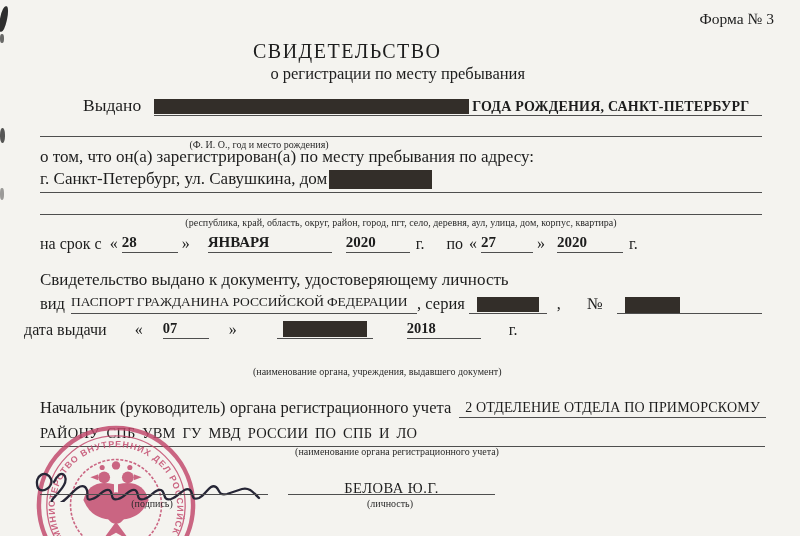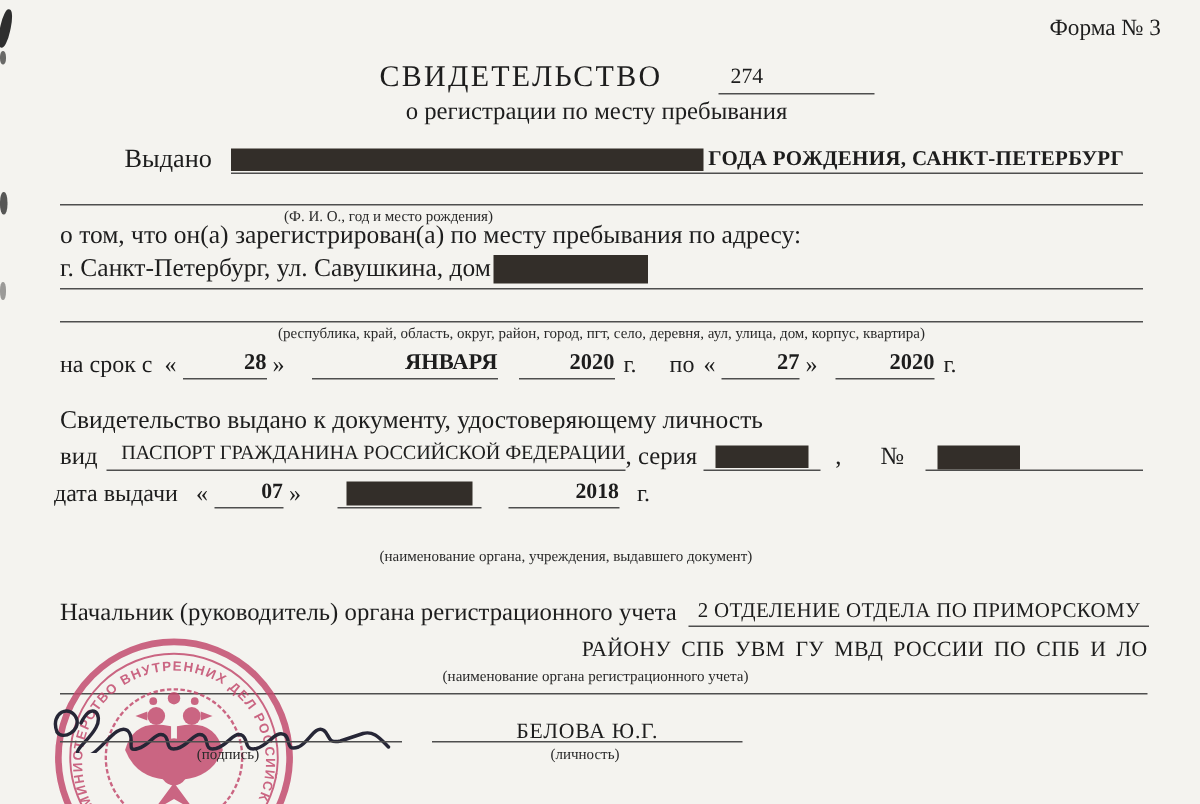--- a/index.html
+++ b/index.html
@@ -5,21 +5,21 @@
   :root{ --stamp:#c2476b; --ink:#1d1d1d; --rule:#4e4e4e; --paper:#f4f3ef; --redact:#332e29; }
   html,body{margin:0;padding:0;}
   .page{
     position:relative; width:800px; height:536px; overflow:hidden;
     background:var(--paper);
     font-family:"Liberation Serif","DejaVu Serif",serif;
     color:var(--ink);
   }
   .abs{position:absolute;}
   .rule{position:absolute; border-top:1.6px solid var(--rule); height:0;}
-  .fld{border-bottom:1.6px solid var(--rule); text-align:right; line-height:1.1;}
+  .fld{border-bottom:1.6px solid var(--rule); text-align:left; line-height:1.1;}
   .cap{position:absolute; font-size:10px; color:#2a2a2a; text-align:center; white-space:nowrap;}
   .bar{background:var(--redact); display:inline-block;}
   .row{position:absolute; display:flex; align-items:flex-end;}
   .lbl{white-space:nowrap;}
   .caps{letter-spacing:.2px;}
   
   .form-label{top:10px; right:26px; font-size:15.5px;}
   .title{top:40px; left:253px; font-size:20px; letter-spacing:1.5px;}
   .cert-num{top:40px; left:479px; width:96px; height:22px; font-size:14.5px; text-align:left; padding-left:8px; line-height:22px;}
   .subtitle{top:64px; left:215px; width:310px; text-align:right; font-size:16.5px;}
@@ -38,29 +38,29 @@
   .period-row{top:234px; left:40px; right:28px; font-size:16px;}
   .period-row .fld{font-weight:bold; font-size:15px; padding-bottom:1px;}
   .q{margin:0 4px;}
   
   .vid-row{top:294px; left:40px; right:38px; font-size:16.5px;}
   .vid-row .type{width:346px; font-size:13.5px; letter-spacing:-0.1px; padding-bottom:3px; margin-left:6px; white-space:nowrap; overflow:hidden;}
   .vid-row .ser-fld{width:78px; margin-left:4px; display:flex; align-items:flex-end; justify-content:center;}
   .vid-row .ser-fld .bar{width:62px; height:15px; margin-bottom:1px;}
   .vid-row .num-fld{flex:1; margin-left:14px; display:flex; align-items:flex-end;}
   .vid-row .num-fld .bar{width:55px; height:16px; margin-left:8px; margin-bottom:0;}
-  .date-row{top:321px; left:36px; font-size:16px;}
+  .date-row{top:321px; left:24px; font-size:16px;gap:16px;}
   .date-row .fld{font-weight:bold; font-size:14.5px; padding-bottom:1px;}
   .date-row .m-fld{width:96px; display:flex; align-items:flex-end; justify-content:center;}
   .date-row .m-fld .bar{width:84px; height:16px; margin-bottom:0;}
   .gu-row{top:345px; left:40px; right:44px; font-size:14.5px; word-spacing:4px; text-align:left; white-space:nowrap; padding-bottom:2px;}
   
   .head-row{top:398px; left:40px; right:34px; font-size:16.5px;}
   .head-row .org1{flex:1; margin-left:8px; font-size:14px; white-space:nowrap; padding-bottom:2px; text-align:center;}
-  .org2-row{top:426px; left:40px; right:35px; font-size:14.5px; word-spacing:3px; text-align:right; white-space:nowrap; padding-bottom:20px;}
+  .org2-row{top:426px; left:40px; right:35px; font-size:14.5px; word-spacing:3px; text-align:left; white-space:nowrap; padding-bottom:4px;}
   
   .sig-rule{top:494px; left:40px; width:228px;}
   .fam-rule{top:494px; left:288px; width:207px;}
   .surname{top:480px; left:288px; width:207px; text-align:center; font-size:14.5px; letter-spacing:.5px;}
   
   .stamp{position:absolute; left:32px; top:421px; width:168px; height:168px; opacity:.82; filter:blur(.2px);}
   .stamp-stroke{stroke:var(--stamp); fill:none;}
   .stamp-fill{fill:var(--stamp);}
   .stamp text{fill:var(--stamp); font-family:"Liberation Sans",sans-serif; font-weight:bold;}
   
@@ -74,21 +74,20 @@
 
 <div class="page">
 
   <div class="artifact" style="left:0;top:6px;width:7px;height:26px;transform:rotate(12deg);"></div>
   <div class="artifact" style="left:0;top:34px;width:4px;height:9px;opacity:.7;"></div>
   <div class="artifact" style="left:0;top:128px;width:5px;height:15px;opacity:.8;"></div>
   <div class="artifact" style="left:0;top:188px;width:4px;height:12px;opacity:.45;"></div>
 
   <div class="abs form-label">Форма № 3</div>
   <div class="abs title">СВИДЕТЕЛЬСТВО</div>
-  <div class="abs fld cert-num">274</div>
   <div class="abs subtitle">о регистрации по месту пребывания</div>
 
   <div class="row issued-row">
     <span class="lbl">Выдано</span>
     <span class="fld issued-field">
       <span class="bar"></span>
       <span class="val caps">ГОДА РОЖДЕНИЯ, САНКТ-ПЕТЕРБУРГ</span>
     </span>
   </div>
   <div class="rule" style="top:136px;left:40px;right:38px;"></div>

